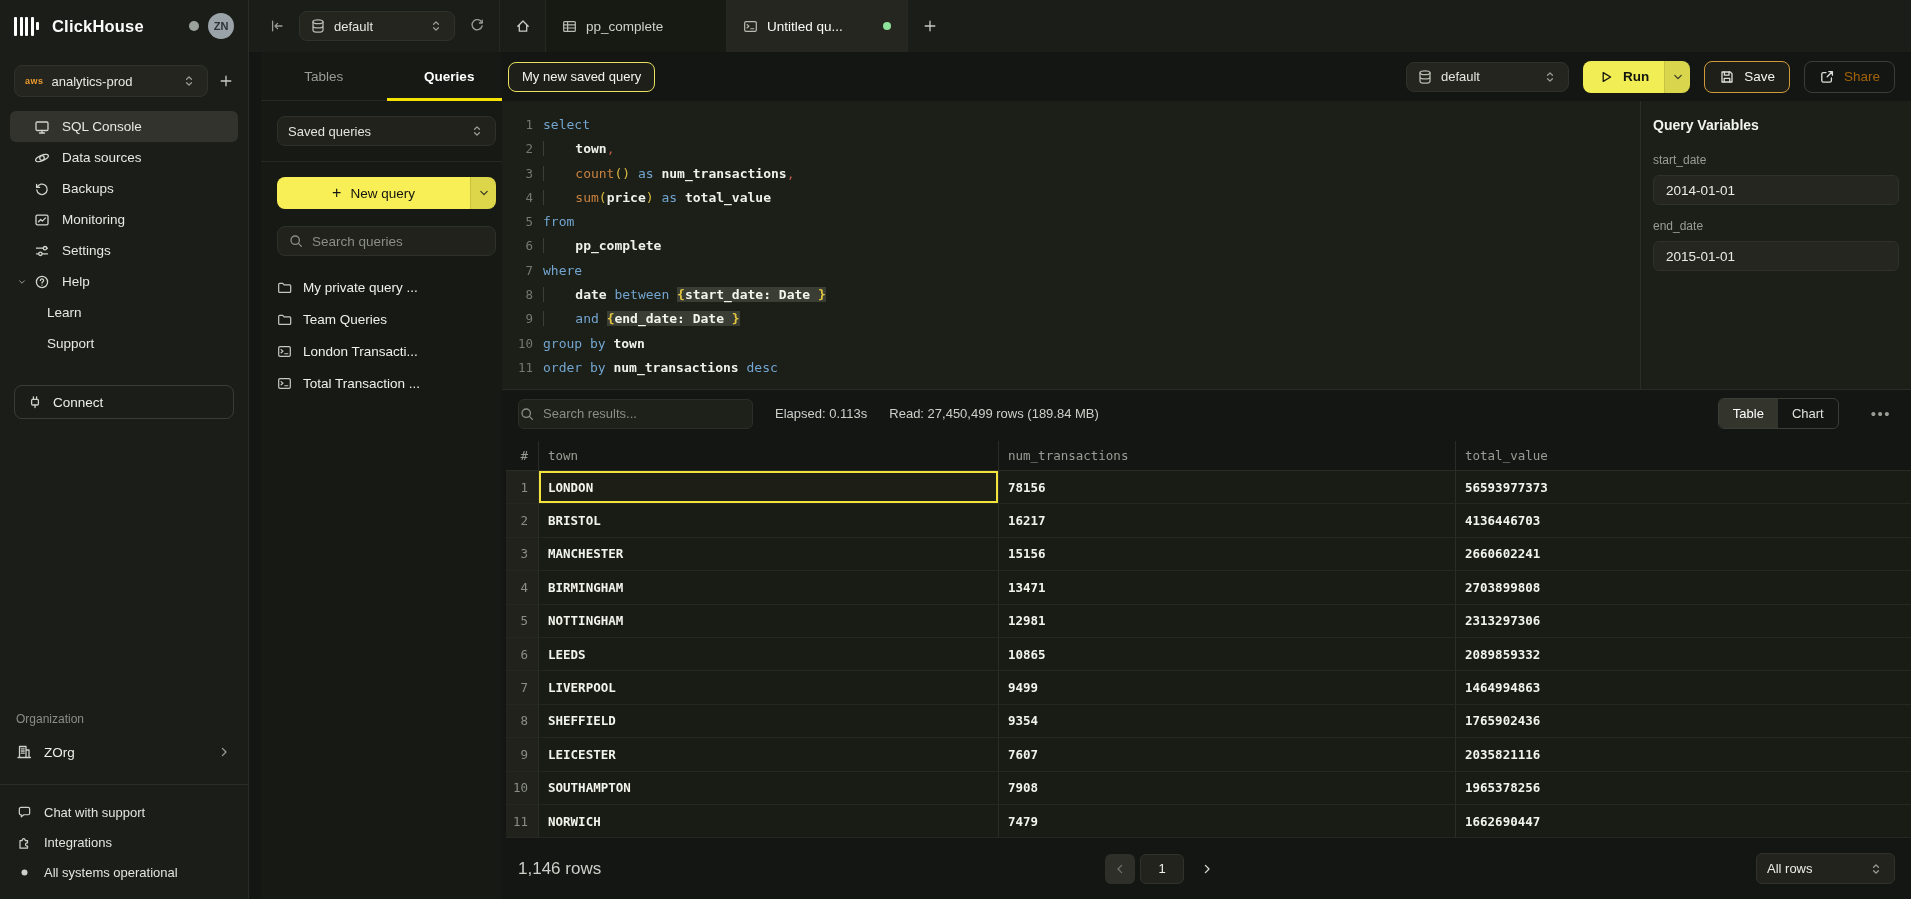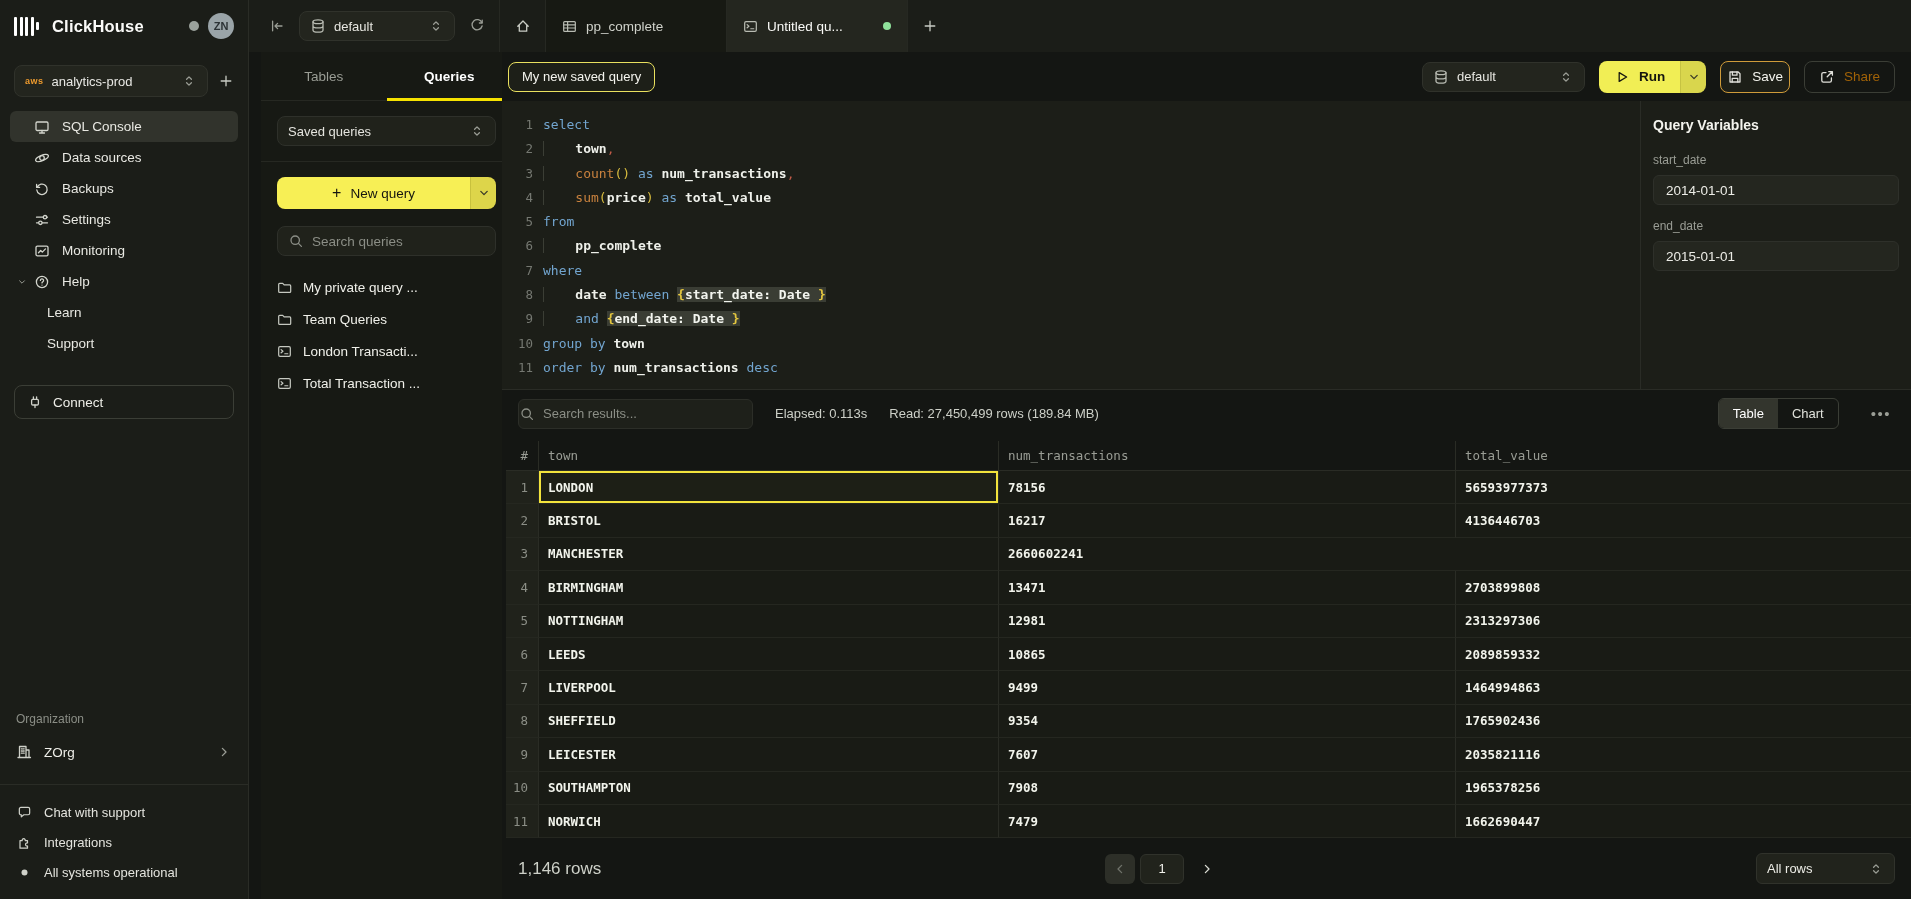--- a/index.html
+++ b/index.html
@@ -83,21 +83,21 @@
   
   .content { position:absolute; top:52px; left:502px; right:0; bottom:0; display:flex; flex-direction:column; background:#141613; }
   .editor-toolbar { height:49px; flex:none; display:flex; align-items:center; padding:0 16px 0 6px; gap:14px; }
   .saved-chip { height:30px; border:1.5px solid #e9e05f; border-radius:8px; background:#1d1f18; padding:0 13px; display:flex; align-items:center; font-size:13px; color:#f4f4ee; cursor:pointer; }
   .t-spacer { flex:1; }
   .db-select { width:163px; }
   .run-btn { display:flex; height:32px; cursor:pointer; }
   .run-main { background:#f1ee55; color:#15150f; border-radius:8px 0 0 8px; padding:0 15px; display:flex; align-items:center; gap:9px; font-weight:600; }
   .run-main svg { color:#15150f; }
   .run-caret { width:26px; background:#d9d64d; border-left:1px solid #c6c342; border-radius:0 8px 8px 0; display:flex; align-items:center; justify-content:center; color:#3a3a28; }
-  .save-btn { height:32px; border:1.5px solid #cf9b3a; border-radius:8px; background:#1d1f18; padding:0 6px; display:flex; align-items:center; gap:9px; color:#f4f4ee; cursor:pointer; }
+  .save-btn { height:32px; border:1.5px solid #cf9b3a; border-radius:8px; background:#1d1f18; padding:0 14px; display:flex; align-items:center; gap:9px; color:#f4f4ee; cursor:pointer; }
   .share-btn { height:32px; border:1px solid #3b3e36; border-radius:8px; padding:0 14px; display:flex; align-items:center; gap:9px; color:#a16207; cursor:pointer; }
   .save-btn svg, .share-btn svg { color:#e0e0da; }
 
   
   .editor-wrap { height:289px; flex:none; display:flex; background:#1c1e18; border-bottom:1px solid #2a2c26; }
   .code-area { flex:1; padding:12px 0 0; font-family:"DejaVu Sans Mono", monospace; font-size:13px; line-height:24.3px; overflow:hidden; }
   .code-line { display:flex; }
   .ln { width:31px; flex:none; text-align:right; color:#757871; font-size:12.5px; }
   .lc { padding-left:10px; white-space:pre; }
   .lc span { white-space:pre; }
@@ -274,36 +274,36 @@
           <svg width="16" height="16" viewBox="0 0 16 16" fill="none" stroke="currentColor" stroke-width="1.3" stroke-linecap="round" stroke-linejoin="round">
             <path d="M3.2 6.2A5.2 5.2 0 1 1 2.8 9M2.6 3.4v3h3"></path>
           </svg>
         </span>
         <span>Backups</span>
       </div>
       <div class="nav-item">
         <span class="chev"></span>
         <span class="nicon">
           <svg width="16" height="16" viewBox="0 0 16 16" fill="none" stroke="currentColor" stroke-width="1.3" stroke-linecap="round" stroke-linejoin="round">
+            <rect x="2" y="3.2" width="12" height="9.6" rx="1.4"></rect>
+            <path d="M4.5 9.7l2.2-2.2 1.6 1.6 3.2-3.2"></path>
+          </svg>
+        </span>
+        <span>Monitoring</span>
+      </div>
+      <div class="nav-item">
+        <span class="chev"></span>
+        <span class="nicon">
+          <svg width="16" height="16" viewBox="0 0 16 16" fill="none" stroke="currentColor" stroke-width="1.3" stroke-linecap="round" stroke-linejoin="round">
             <path d="M2.5 5.2h6.5M12.9 5.2h.6M2.5 10.8h1.8M8.3 10.8h5.2"></path>
             <circle cx="11" cy="5.2" r="1.7"></circle>
             <circle cx="6.4" cy="10.8" r="1.7"></circle>
           </svg>
         </span>
         <span>Settings</span>
-      </div>
-      <div class="nav-item">
-        <span class="chev"></span>
-        <span class="nicon">
-          <svg width="16" height="16" viewBox="0 0 16 16" fill="none" stroke="currentColor" stroke-width="1.3" stroke-linecap="round" stroke-linejoin="round">
-            <rect x="2" y="3.2" width="12" height="9.6" rx="1.4"></rect>
-            <path d="M4.5 9.7l2.2-2.2 1.6 1.6 3.2-3.2"></path>
-          </svg>
-        </span>
-        <span>Monitoring</span>
       </div>
       <div class="nav-item">
         <span class="chev">
           <svg width="12" height="12" viewBox="0 0 16 16" fill="none" stroke="currentColor" stroke-width="1.3" stroke-linecap="round" stroke-linejoin="round">
             <path d="M4.8 6.4L8 9.6l3.2-3.2"></path>
           </svg>
         </span>
         <span class="nicon">
           <svg width="16" height="16" viewBox="0 0 16 16" fill="none" stroke="currentColor" stroke-width="1.3" stroke-linecap="round" stroke-linejoin="round">
             <circle cx="8" cy="8" r="5.6"></circle>
@@ -605,20 +605,21 @@
       </div>
       <div class="tr">
         <div class="td c0">2</div>
         <div class="td c1">BRISTOL</div>
         <div class="td c2">16217</div>
         <div class="td c3">4136446703</div>
       </div>
       <div class="tr">
         <div class="td c0">3</div>
         <div class="td c1">MANCHESTER</div>
+        <div class="td c2">15156</div>
         <div class="td c3">2660602241</div>
       </div>
       <div class="tr">
         <div class="td c0">4</div>
         <div class="td c1">BIRMINGHAM</div>
         <div class="td c2">13471</div>
         <div class="td c3">2703899808</div>
       </div>
       <div class="tr">
         <div class="td c0">5</div>

